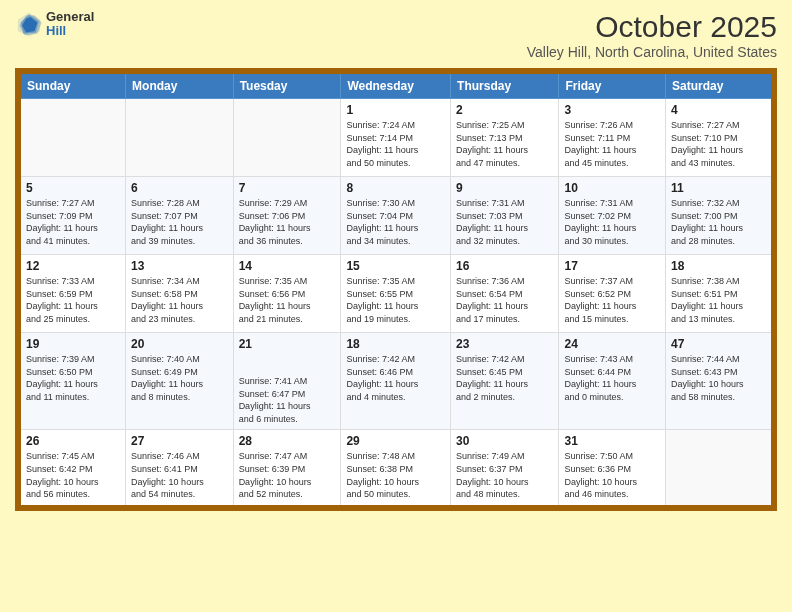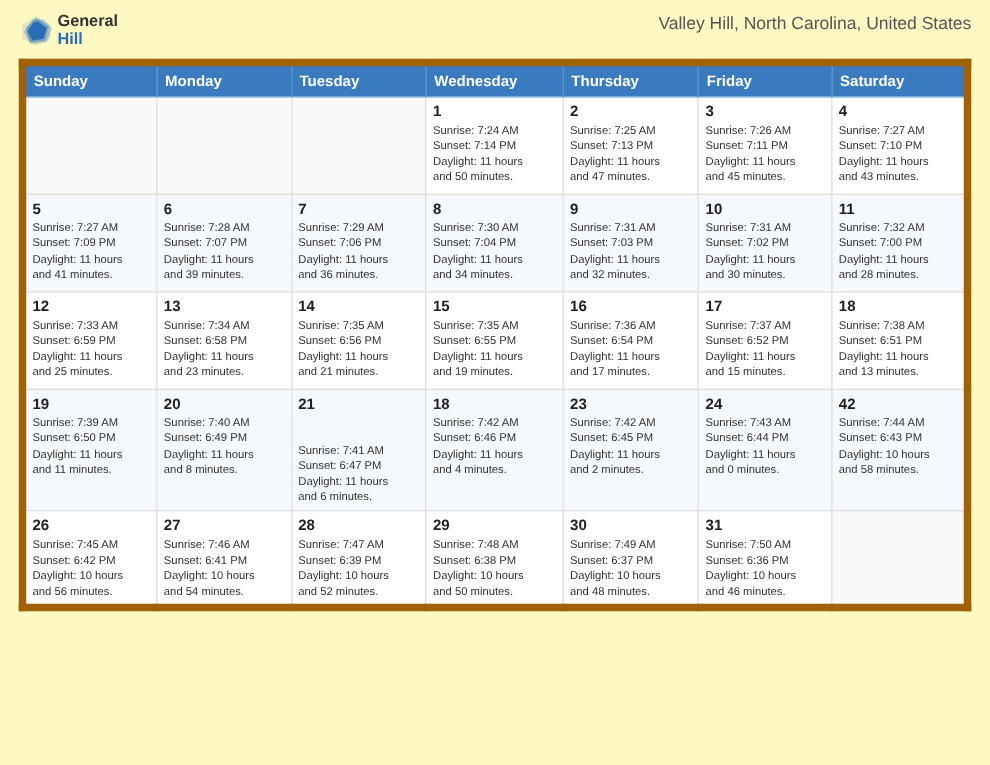--- a/index.html
+++ b/index.html
@@ -105,20 +105,21 @@
         <polygon points="28,8 38,18 32,34 14,36 6,22 16,8" fill="#2a6db5" opacity="0.3"></polygon>
         <polygon points="20,6 34,16 30,32 12,34 8,18 18,8" fill="#3a7abf" opacity="0.5"></polygon>
         <polygon points="22,10 32,18 28,30 16,32 10,22 16,12" fill="#2a6db5"></polygon>
       </svg>
       <div class="logo-text">
         <span class="logo-general">General</span>
         <span class="logo-blue">Hill</span>
       </div>
     </div>
     <div class="title-section">
+      <div class="month-title">October 2025</div>
       <div class="location">Valley Hill, North Carolina, United States</div>
     </div>
   </div>
 
   <table class="calendar">
     <thead>
       <tr>
         <th>Sunday</th>
         <th>Monday</th>
         <th>Tuesday</th>
@@ -301,21 +302,21 @@
 and 2 minutes.</div>
           </td>
           <td>
             <div class="day-number">24</div>
             <div class="day-info" style="white-space: pre-line;">Sunrise: 7:43 AM
 Sunset: 6:44 PM
 Daylight: 11 hours
 and 0 minutes.</div>
           </td>
           <td>
-            <div class="day-number">42</div>
+            <div class="day-number">47</div>
             <div class="day-info" style="white-space: pre-line;">Sunrise: 7:44 AM
 Sunset: 6:43 PM
 Daylight: 10 hours
 and 58 minutes.</div>
           </td>
         </tr>
         <tr>
           <td>
             <div class="day-number">26</div>
             <div class="day-info" style="white-space: pre-line;">Sunrise: 7:45 AM

